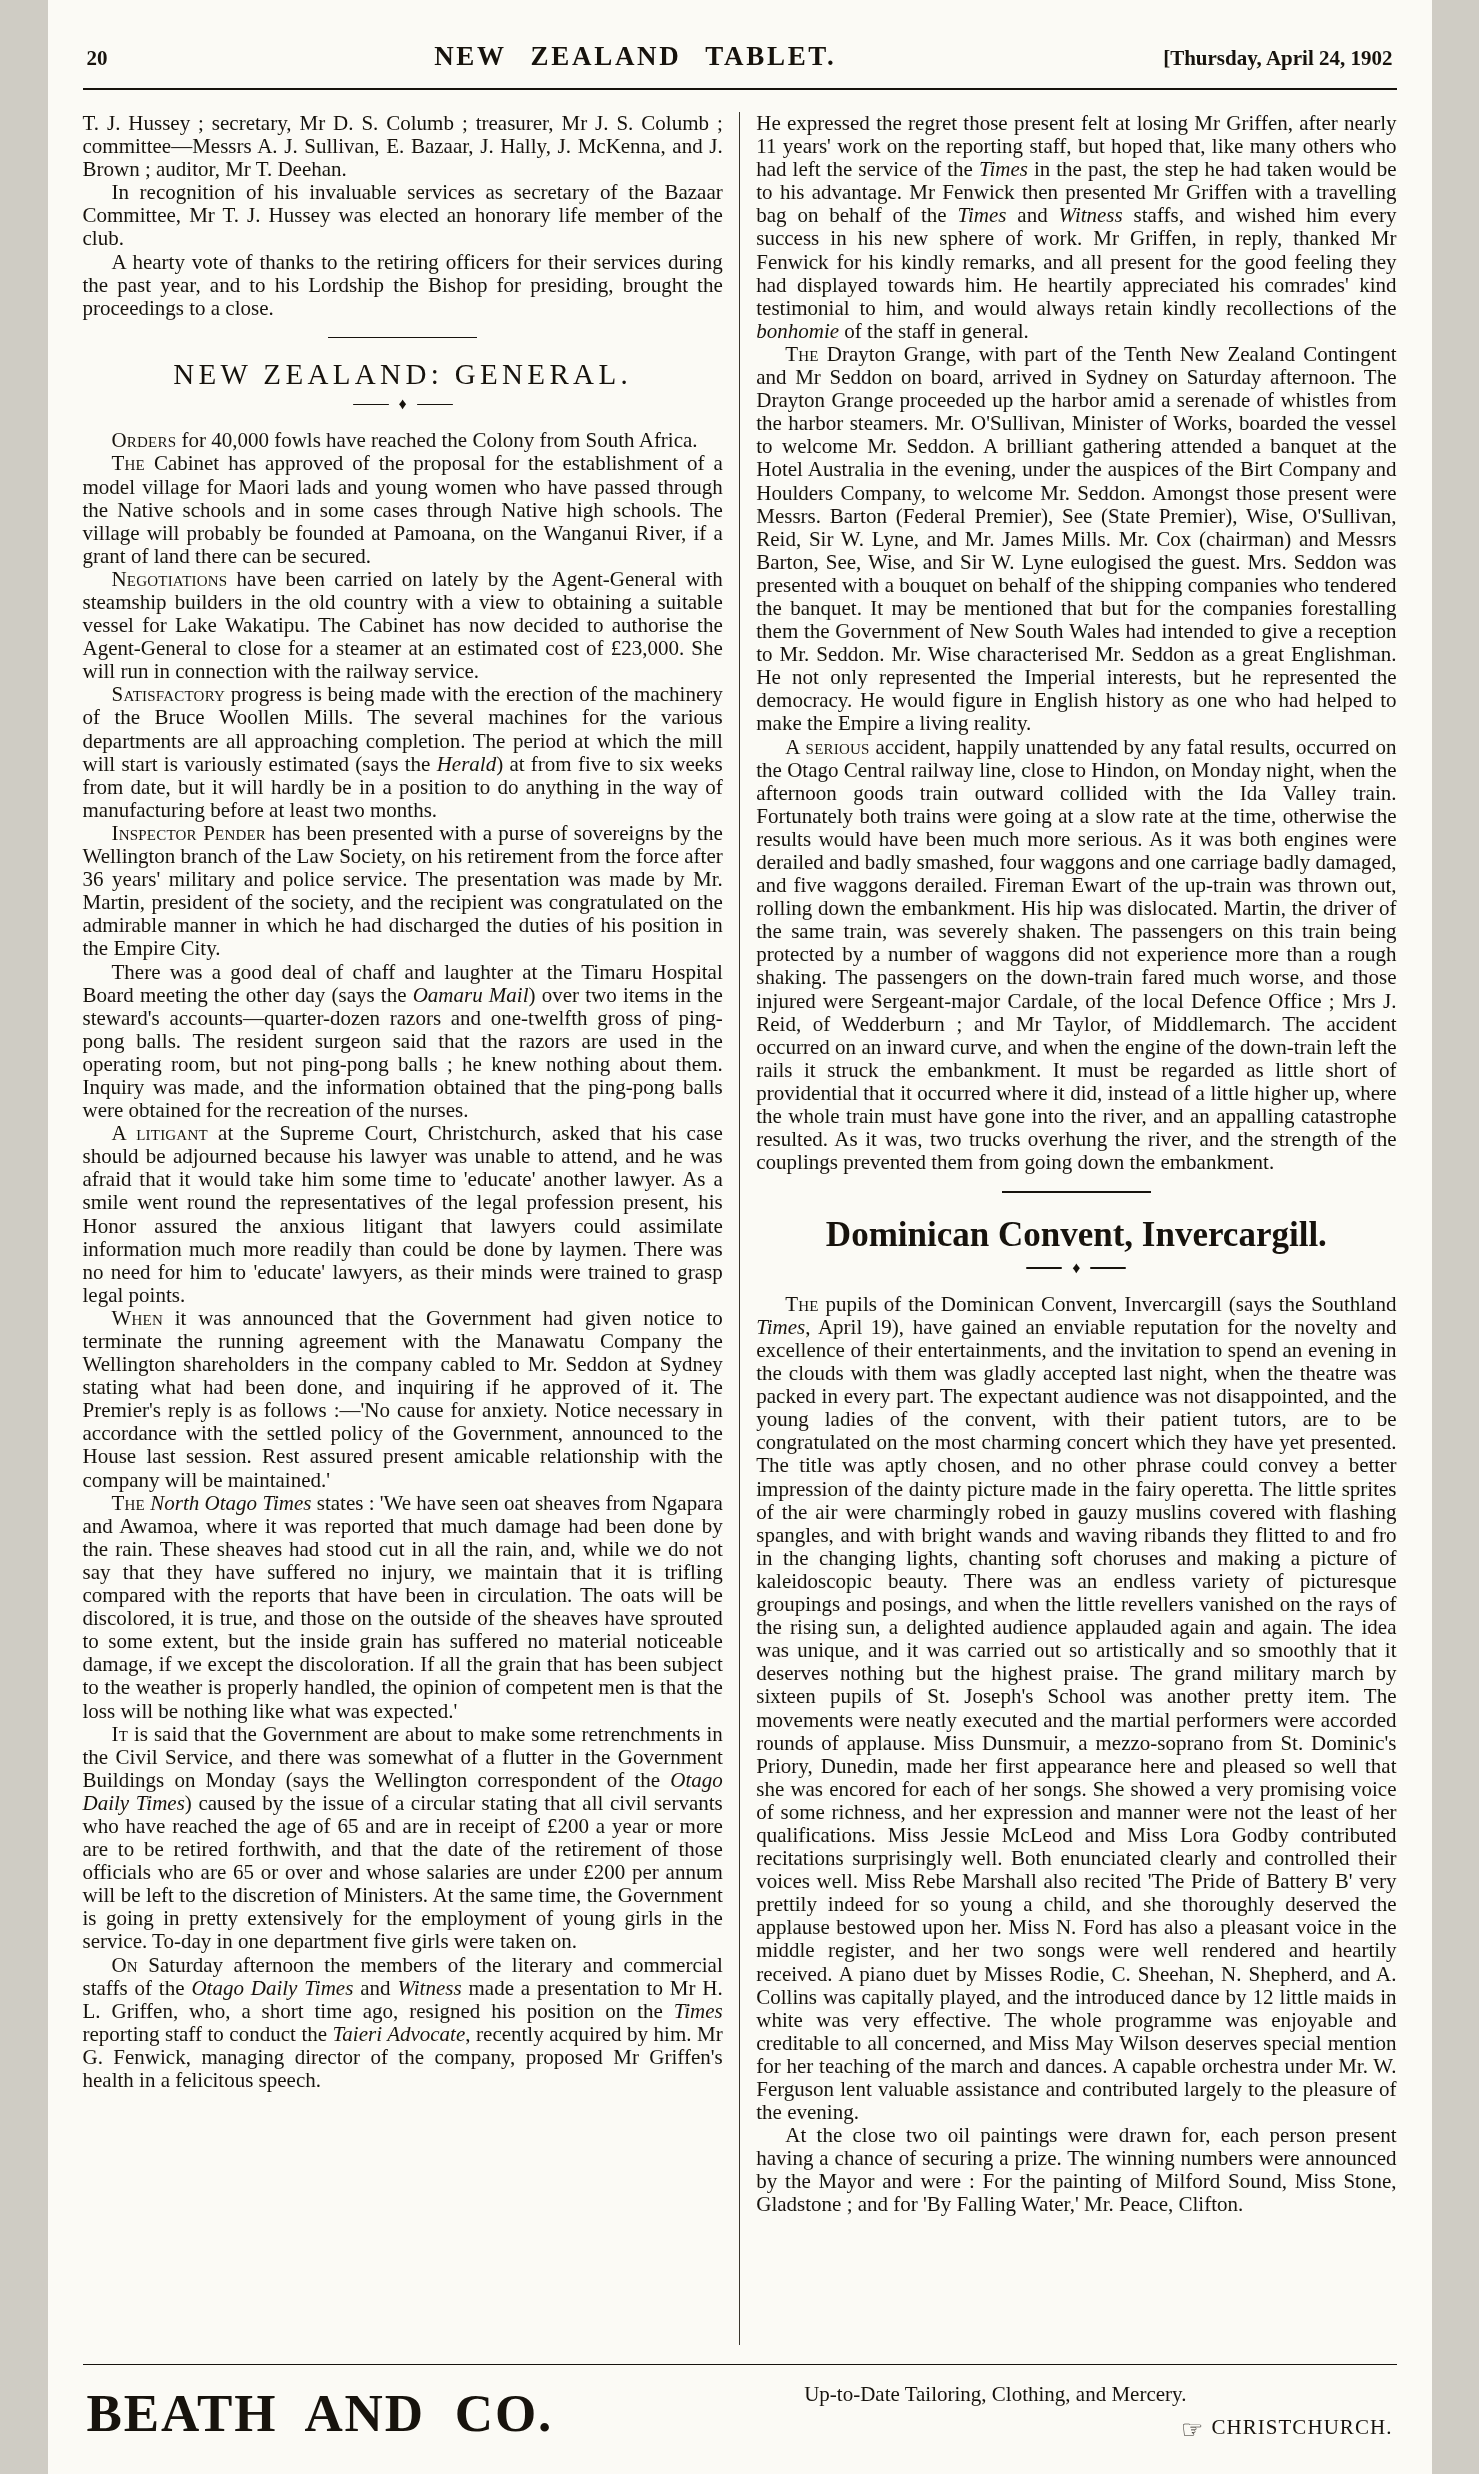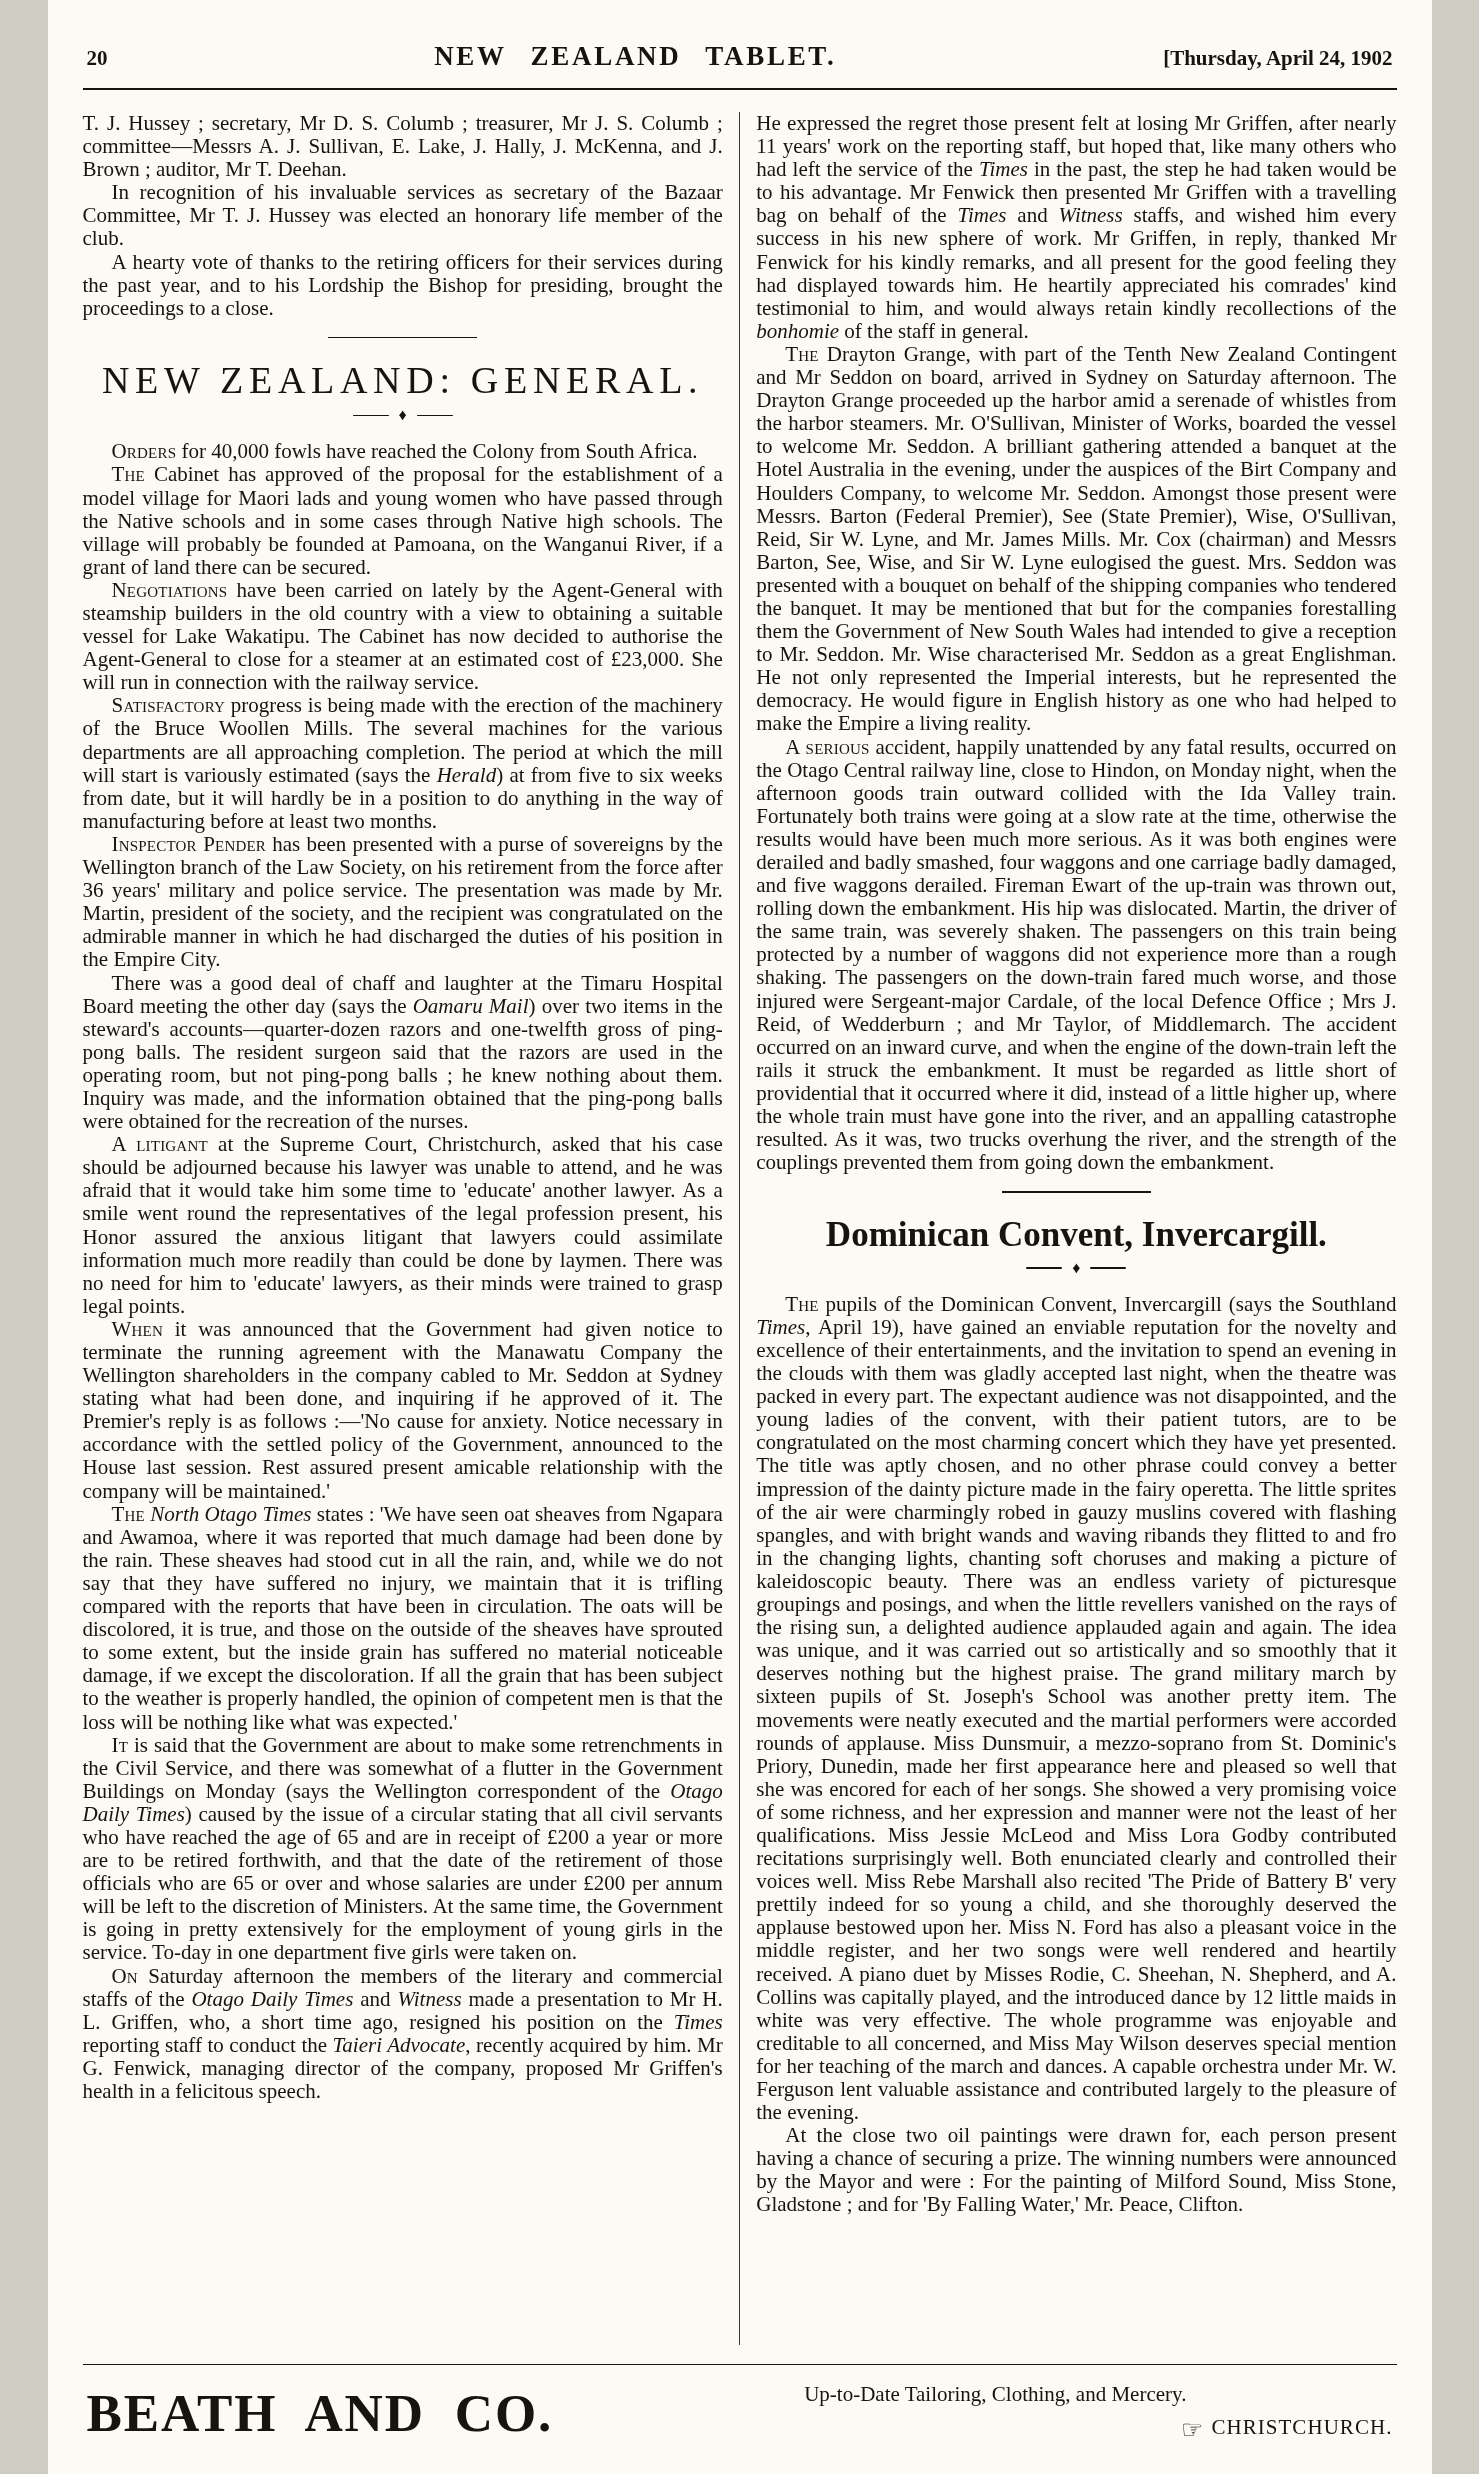--- a/index.html
+++ b/index.html
@@ -15,21 +15,21 @@
   .masthead{font-size:27px;font-weight:700;letter-spacing:0.10em;word-spacing:0.55em;margin:8px;}
   .issue-date{font-size:21px;font-weight:700;}
   .header-rule{height:2px;background:#17130d;margin-top:8px;}
   
   .columns{display:flex;align-items:stretch;padding-top:22px;flex:1;}
   .col{flex:1 1 0;min-width:0;}
   .divider{width:1.5px;background:#3a362e;margin:0 16px;}
   .para{font-size:21px;line-height:1.1;margin:0;text-align:justify;text-indent:29px;}
   .para.noindent{text-indent:0;}
   .lead{font-variant:small-caps;letter-spacing:0.2px;}
-  .h-caps{font-size:38px;font-weight:400;letter-spacing:0.15em;text-align:center;margin:20px 0 5px;}
+  .h-caps{font-size:29px;font-weight:400;letter-spacing:0.15em;text-align:center;margin:20px 0 5px;}
   .h-title{font-size:35px;font-weight:700;text-align:center;margin:22px 0 5px;}
   .ornament{display:flex;align-items:center;justify-content:center;gap:10px;margin:5px 0 17px;}
   .orn-line{width:36px;height:1.5px;background:#17130d;border-radius:1px;}
   .orn-glyph{font-size:16px;line-height:1;}
   .short-rule{width:149px;height:1.5px;background:#17130d;margin:17px auto;}
   
   .footer-rule{height:1.5px;background:#17130d;margin-top:19px;}
   .ad{display:flex;align-items:center;padding:17px 4px 4px;}
   .brand{font-size:53px;font-weight:700;letter-spacing:0.035em;word-spacing:0.28em;white-space:nowrap;}
   .ad-right{flex:1;display:flex;flex-direction:column;gap:8px;padding-left:45px;min-width:0;}
@@ -44,21 +44,21 @@
 
   <header class="page-head">
     <span class="page-number">20</span>
     <h1 class="masthead">NEW ZEALAND TABLET.</h1>
     <span class="issue-date">[Thursday, April 24, 1902</span>
   </header>
   <div class="header-rule"></div>
 
   <main class="columns">
     <section class="col" id="col-left">
-        <p class="para noindent">T. J. Hussey ; secretary, Mr D. S. Columb ; treasurer, Mr J. S. Columb ; committee—Messrs A. J. Sullivan, E. Lake, J. Hally, J. McKenna, and J. Brown ; auditor, Mr T. Deehan.</p>
+        <p class="para noindent">T. J. Hussey ; secretary, Mr D. S. Columb ; treasurer, Mr J. S. Columb ; committee—Messrs A. J. Sullivan, E. Bazaar, J. Hally, J. McKenna, and J. Brown ; auditor, Mr T. Deehan.</p>
         <p class="para">In recognition of his invaluable services as secretary of the Bazaar Committee, Mr T. J. Hussey was elected an honorary life member of the club.</p>
         <p class="para">A hearty vote of thanks to the retiring officers for their services during the past year, and to his Lordship the Bishop for presiding, brought the proceedings to a close.</p>
         <div class="short-rule"></div>
         <h2 class="h-caps">NEW ZEALAND: GENERAL.</h2>
         <div class="ornament">
           <span class="orn-line"></span>
           <span class="orn-glyph">♦</span>
           <span class="orn-line"></span>
         </div>
         <p class="para"><span class="lead">Orders</span> for 40,000 fowls have reached the Colony from South Africa.</p>

